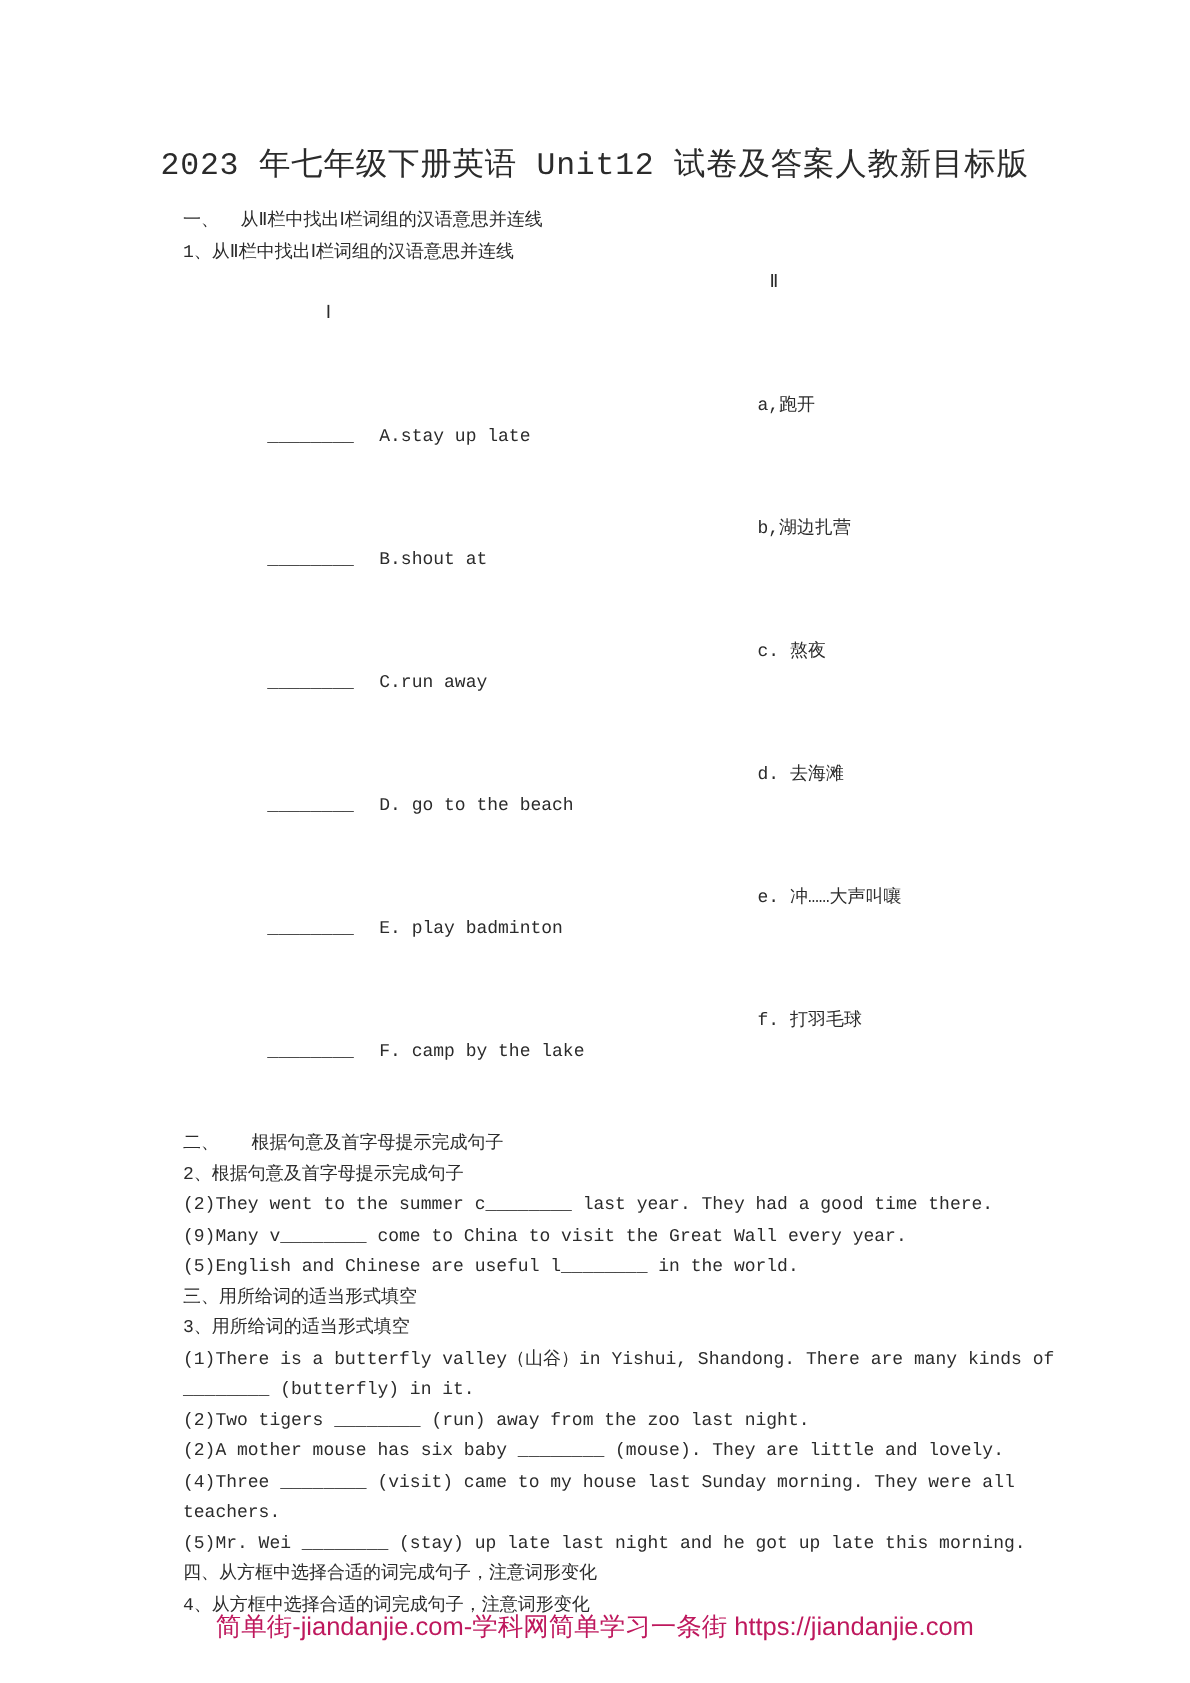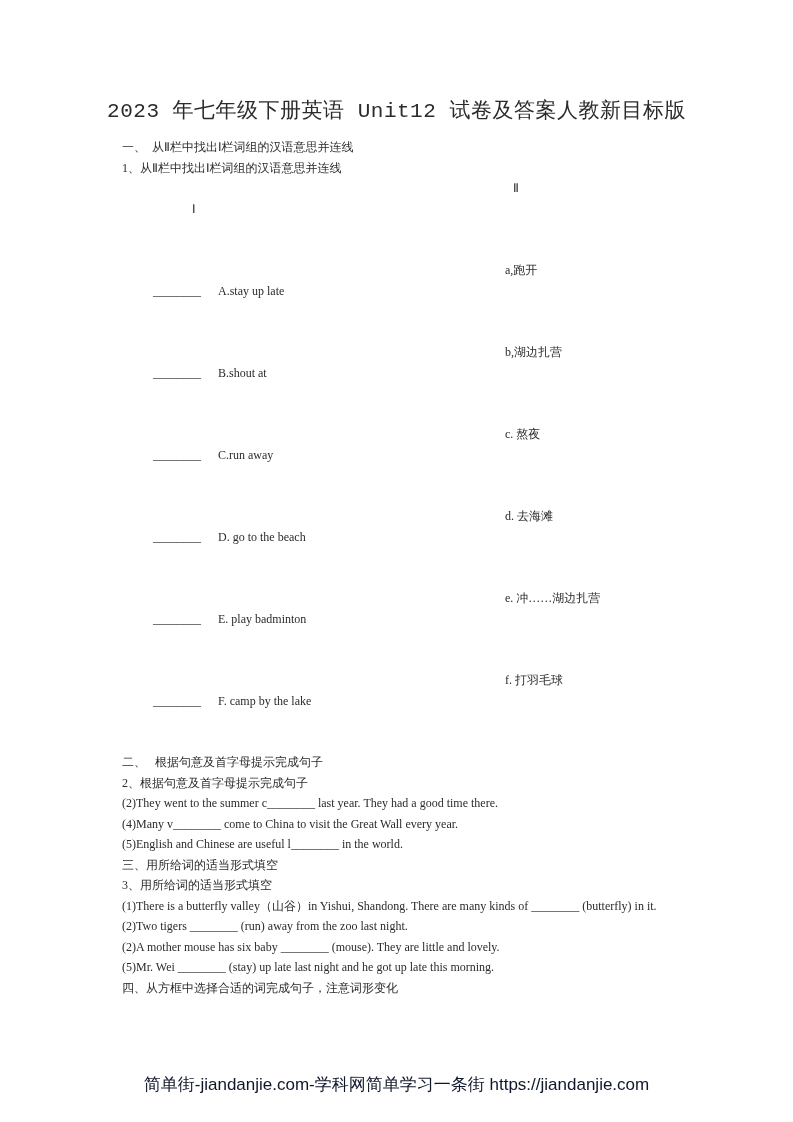--- a/index.html
+++ b/index.html
@@ -17,42 +17,41 @@
     padding-top: 97px;
     text-align: center;
     font-size: 21px;
     line-height: 30px;
     font-weight: 400;
     letter-spacing: 0.5px;
     white-space: pre-wrap;
   }
   .content {
     margin: 10px 90px 0 122px;
-    font-family: Liberation Serif, serif;
   }
   .line {
     font-size: 12px;
     line-height: 20.5px;
     white-space: pre-wrap;
   }
   .match-row { position: relative; }
   .m-blank { margin-left: 13px; }
   .m-left { margin-left: 17px; }
   .m-right { position: absolute; left: 383px; top: 0; }
   .col1-hdr { margin-left: 52px; }
   .col2-hdr { position: absolute; left: 391px; top: 0; }
   .footer {
     position: absolute;
     left: 0;
     right: 0;
     bottom: 26px;
     text-align: center;
     font-family: "Liberation Sans", "DejaVu Sans", sans-serif;
     font-size: 17px;
-    color: #0f172a;
+    color: #be185d;
     white-space: pre-wrap;
   }
 </style>
 </head>
 <body>
 
 <div class="page">
 
   <div class="title">2023 年七年级下册英语 Unit12 试卷及答案人教新目标版</div>
 
@@ -77,39 +76,41 @@
     <div class="line match-row">
       <span class="m-blank">________</span><span class="m-left">C.run away</span>
       <span class="m-right">c. 熬夜</span>
     </div>
     <div class="line match-row">
       <span class="m-blank">________</span><span class="m-left">D. go to the beach</span>
       <span class="m-right">d. 去海滩</span>
     </div>
     <div class="line match-row">
       <span class="m-blank">________</span><span class="m-left">E. play badminton</span>
-      <span class="m-right">e. 冲……湖边扎营</span>
+      <span class="m-right">e. 冲……大声叫嚷</span>
     </div>
     <div class="line match-row">
       <span class="m-blank">________</span><span class="m-left">F. camp by the lake</span>
       <span class="m-right">f. 打羽毛球</span>
     </div>
 
     <div class="line">二、   根据句意及首字母提示完成句子</div>
     <div class="line">2、根据句意及首字母提示完成句子</div>
     <div class="line">(2)They went to the summer c________ last year. They had a good time there.</div>
-    <div class="line">(4)Many v________ come to China to visit the Great Wall every year.</div>
+    <div class="line">(9)Many v________ come to China to visit the Great Wall every year.</div>
     <div class="line">(5)English and Chinese are useful l________ in the world.</div>
 
     <div class="line">三、用所给词的适当形式填空</div>
     <div class="line">3、用所给词的适当形式填空</div>
     <div class="line">(1)There is a butterfly valley（山谷）in Yishui, Shandong. There are many kinds of ________ (butterfly) in it.</div>
     <div class="line">(2)Two tigers ________ (run) away from the zoo last night.</div>
     <div class="line">(2)A mother mouse has six baby ________ (mouse). They are little and lovely.</div>
+    <div class="line">(4)Three ________ (visit) came to my house last Sunday morning. They were all teachers.</div>
     <div class="line">(5)Mr. Wei ________ (stay) up late last night and he got up late this morning.</div>
 
     <div class="line">四、从方框中选择合适的词完成句子，注意词形变化</div>
+    <div class="line">4、从方框中选择合适的词完成句子，注意词形变化</div>
 
   </div>
 
   <div class="footer">简单街-jiandanjie.com-学科网简单学习一条街 https://jiandanjie.com</div>
 
 </div>
 
 </body></html>

